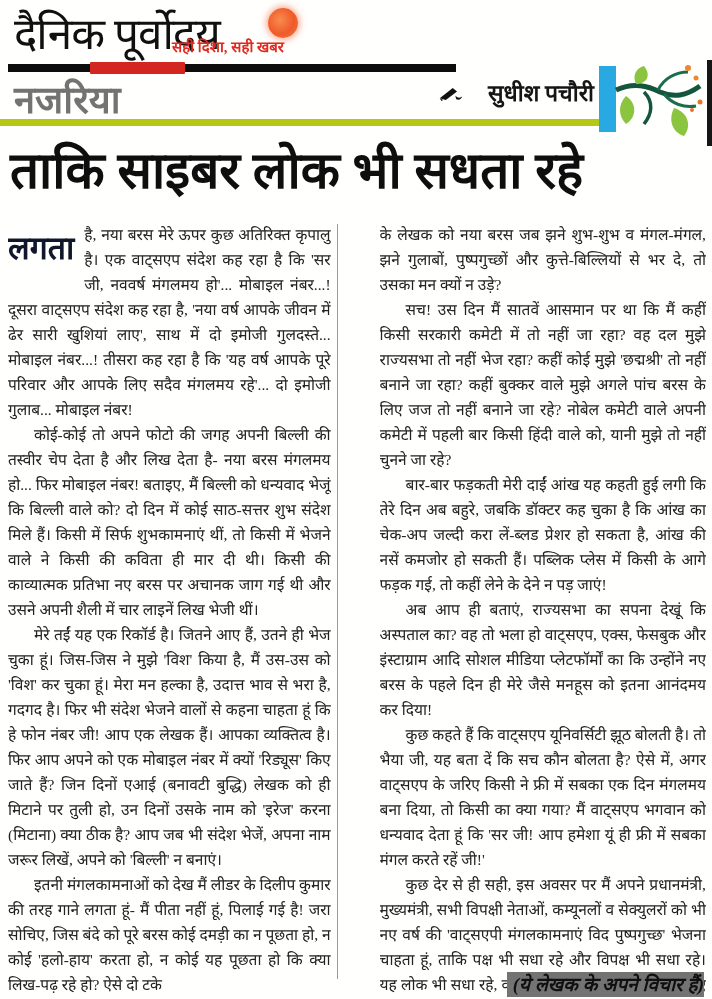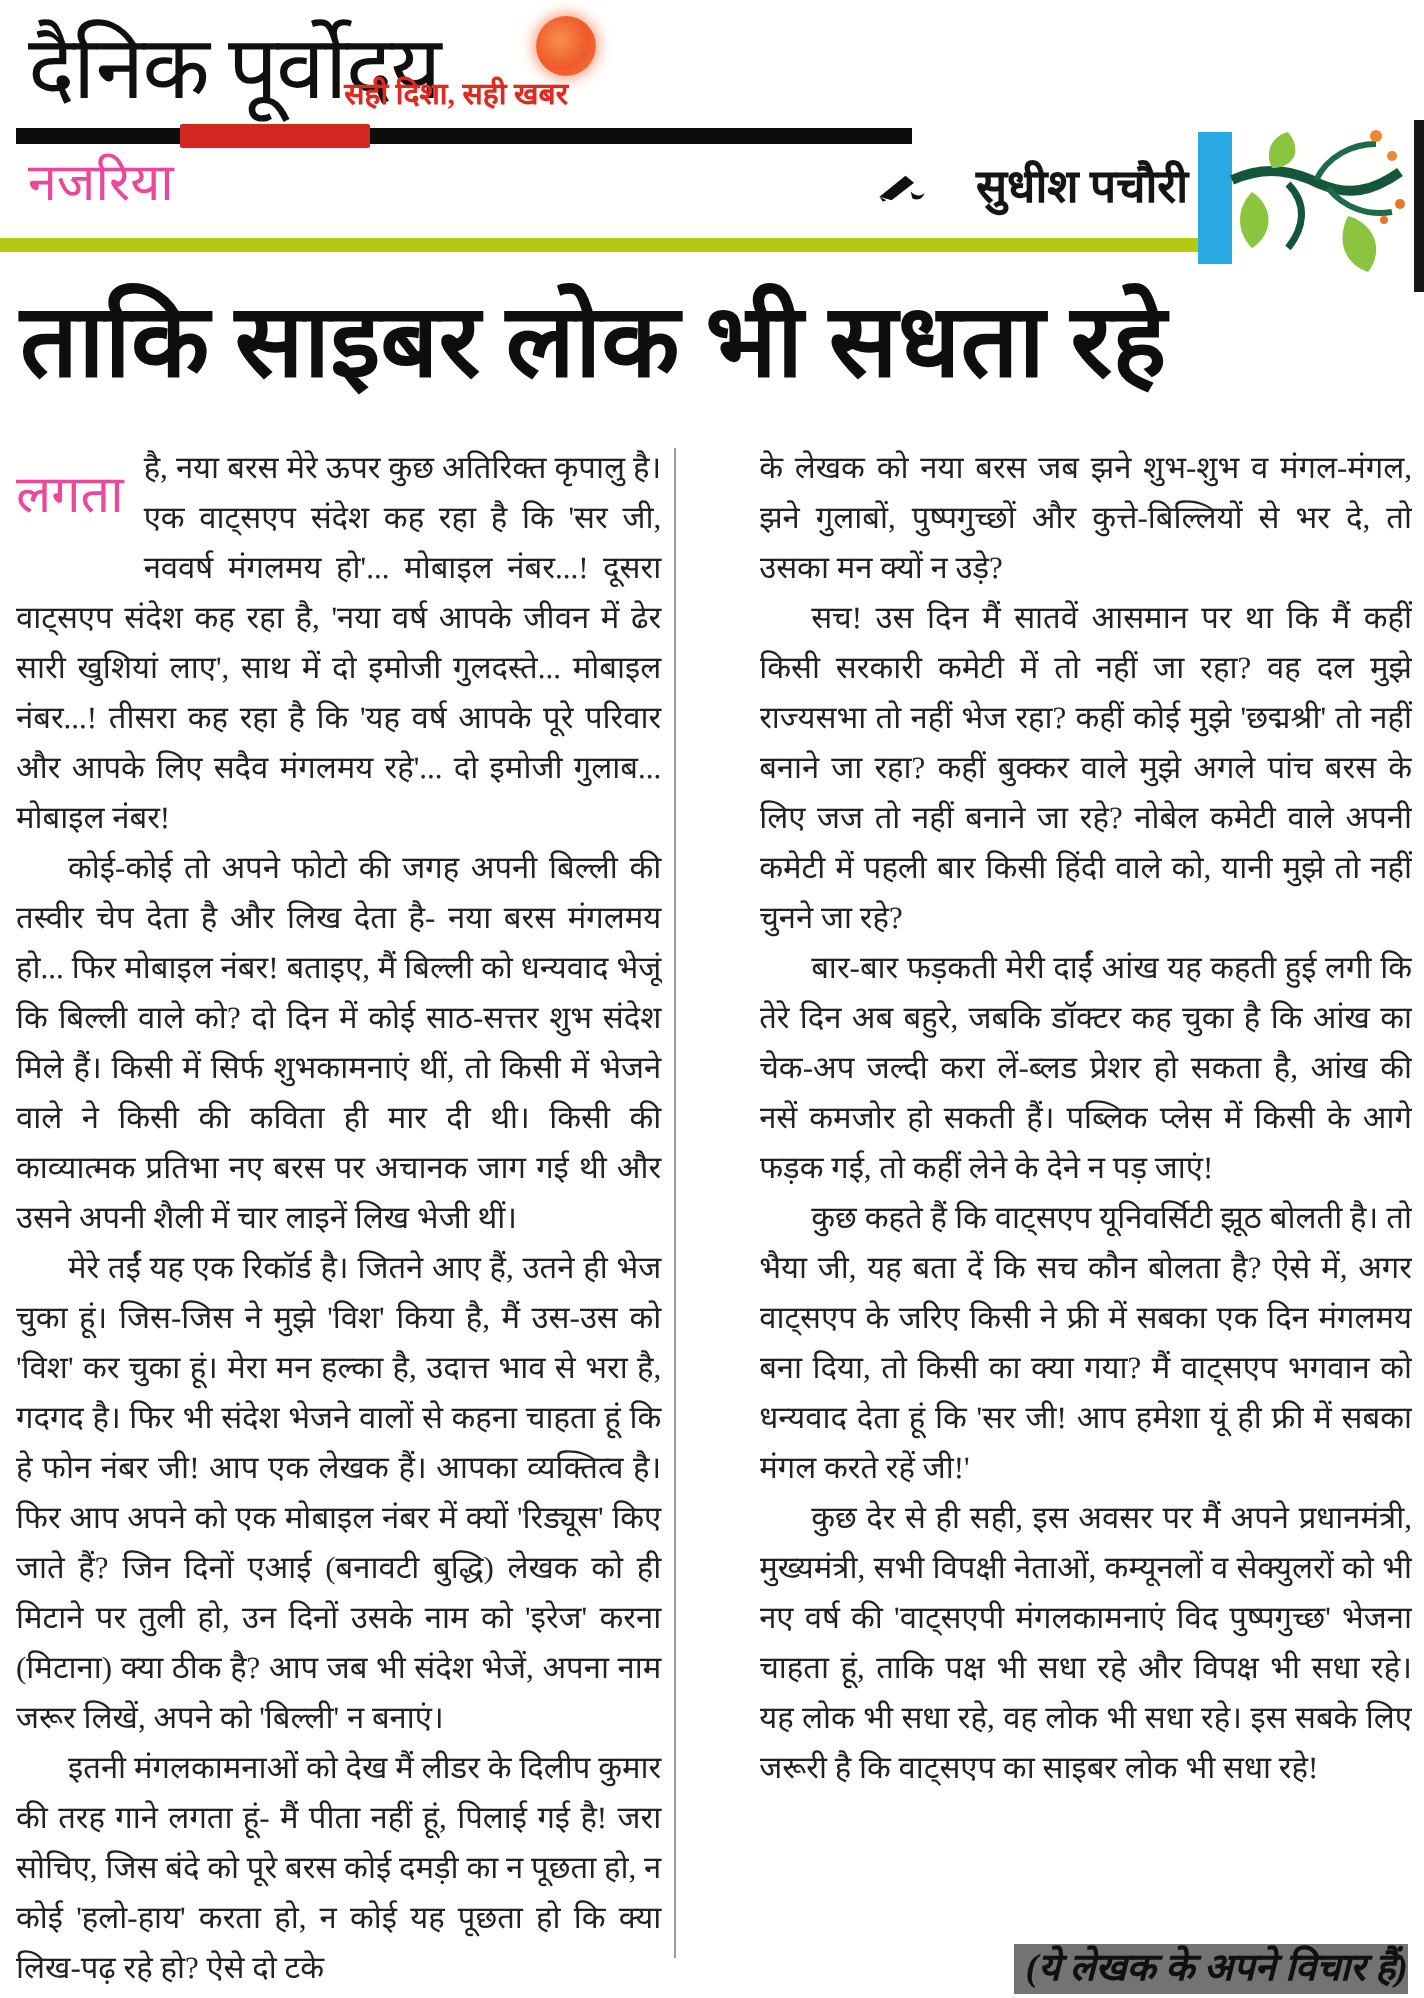--- a/index.html
+++ b/index.html
@@ -24,21 +24,21 @@
   }
   .tagline {
     position:absolute; left:118px; top:36px; width:166px; text-align:right;
     font-size:15px; font-weight:700; color:#e02a20; z-index:2;
   }
   .black-bar { position:absolute; left:8px; top:64px; width:448px; height:8px; background:#0d0d0d; }
   .red-chip { position:absolute; left:82px; top:-2px; width:95px; height:12px; background:#d42620; border-radius:1px; }
 
   
   .section-title {
-    position:absolute; left:14px; top:72px; font-size:26px; font-weight:400; color:#ec4899; z-index:3;
+    position:absolute; left:14px; top:72px; font-size:38px; font-weight:700; color:#737373; z-index:3;
   }
   .byline {
     position:absolute; left:438px; top:76px; display:flex; align-items:center; gap:24px;
     font-size:23px; font-weight:800; color:#151515;
   }
   .pen-icon { display:inline-block; width:26px; height:18px; }
   .blue-bar { position:absolute; left:599px; top:66px; width:17px; height:66px; background:#29a9e1; }
   .leaf-art { position:absolute; left:614px; top:52px; width:92px; height:92px; }
   .green-rule { position:absolute; left:0px; top:119px; width:599px; height:7px; background:#b5c913; }
   .edge-bar { position:absolute; right:0px; top:60px; width:5px; height:86px; background:#161616; }
@@ -55,22 +55,22 @@
     position:absolute; left:8px; top:222px; width:698px; height:777px;
     display:flex; flex-direction:row;
   }
   .col { width:340px; height:777px; overflow:hidden; text-align:justify;
          font-size:15.5px; line-height:25px; color:#222; position:relative; }
   .col.right-col { width:344px;margin-left:36px; }
   .col-divider { width:1px; background:#9a9a9a; margin:2px 6px 20px 6px; }
   .para { text-align:justify; }
   .para.indent { text-indent:26px; }
   .lead-word {
-    float:left; font-size:26px; font-weight:400; line-height:48px;
-    padding:2px 10px 2px 0; color:#ec4899;
+    float:left; font-size:32px; font-weight:700; line-height:48px;
+    padding:2px 10px 2px 0; color:#0f172a;
   }
   .footer-note {
     position:absolute; right:2px; bottom:2px;
     font-size:19px; font-weight:800; font-style:italic; color:#101010;
     background:#737373; padding-left:6px;
   }
 </style>
 </head>
 <body>
 
@@ -131,19 +131,20 @@
       <p class="para indent">मेरे तईं यह एक रिकॉर्ड है। जितने आए हैं, उतने ही भेज चुका हूं। जिस-जिस ने मुझे 'विश' किया है, मैं उस-उस को 'विश' कर चुका हूं। मेरा मन हल्का है, उदात्त भाव से भरा है, गदगद है। फिर भी संदेश भेजने वालों से कहना चाहता हूं कि हे फोन नंबर जी! आप एक लेखक हैं। आपका व्यक्तित्व है। फिर आप अपने को एक मोबाइल नंबर में क्यों 'रिड्यूस' किए जाते हैं? जिन दिनों एआई (बनावटी बुद्धि) लेखक को ही मिटाने पर तुली हो, उन दिनों उसके नाम को 'इरेज' करना (मिटाना) क्या ठीक है? आप जब भी संदेश भेजें, अपना नाम जरूर लिखें, अपने को 'बिल्ली' न बनाएं।</p>
       <p class="para indent">इतनी मंगलकामनाओं को देख मैं लीडर के दिलीप कुमार की तरह गाने लगता हूं- मैं पीता नहीं हूं, पिलाई गई है! जरा सोचिए, जिस बंदे को पूरे बरस कोई दमड़ी का न पूछता हो, न कोई 'हलो-हाय' करता हो, न कोई यह पूछता हो कि क्या लिख-पढ़ रहे हो? ऐसे दो टके</p>
     </div>
 
     <div class="col-divider"></div>
 
     <div class="col right-col">
       <p class="para">के लेखक को नया बरस जब झने शुभ-शुभ व मंगल-मंगल, झने गुलाबों, पुष्पगुच्छों और कुत्ते-बिल्लियों से भर दे, तो उसका मन क्यों न उड़े?</p>
       <p class="para indent">सच! उस दिन मैं सातवें आसमान पर था कि मैं कहीं किसी सरकारी कमेटी में तो नहीं जा रहा? वह दल मुझे राज्यसभा तो नहीं भेज रहा? कहीं कोई मुझे 'छद्मश्री' तो नहीं बनाने जा रहा? कहीं बुक्कर वाले मुझे अगले पांच बरस के लिए जज तो नहीं बनाने जा रहे? नोबेल कमेटी वाले अपनी कमेटी में पहली बार किसी हिंदी वाले को, यानी मुझे तो नहीं चुनने जा रहे?</p>
       <p class="para indent">बार-बार फड़कती मेरी दाईं आंख यह कहती हुई लगी कि तेरे दिन अब बहुरे, जबकि डॉक्टर कह चुका है कि आंख का चेक-अप जल्दी करा लें-ब्लड प्रेशर हो सकता है, आंख की नसें कमजोर हो सकती हैं। पब्लिक प्लेस में किसी के आगे फड़क गई, तो कहीं लेने के देने न पड़ जाएं!</p>
+      <p class="para indent">अब आप ही बताएं, राज्यसभा का सपना देखूं कि अस्पताल का? वह तो भला हो वाट्सएप, एक्स, फेसबुक और इंस्टाग्राम आदि सोशल मीडिया प्लेटफॉर्मों का कि उन्होंने नए बरस के पहले दिन ही मेरे जैसे मनहूस को इतना आनंदमय कर दिया!</p>
       <p class="para indent">कुछ कहते हैं कि वाट्सएप यूनिवर्सिटी झूठ बोलती है। तो भैया जी, यह बता दें कि सच कौन बोलता है? ऐसे में, अगर वाट्सएप के जरिए किसी ने फ्री में सबका एक दिन मंगलमय बना दिया, तो किसी का क्या गया? मैं वाट्सएप भगवान को धन्यवाद देता हूं कि 'सर जी! आप हमेशा यूं ही फ्री में सबका मंगल करते रहें जी!'</p>
       <p class="para indent">कुछ देर से ही सही, इस अवसर पर मैं अपने प्रधानमंत्री, मुख्यमंत्री, सभी विपक्षी नेताओं, कम्यूनलों व सेक्युलरों को भी नए वर्ष की 'वाट्सएपी मंगलकामनाएं विद पुष्पगुच्छ' भेजना चाहता हूं, ताकि पक्ष भी सधा रहे और विपक्ष भी सधा रहे। यह लोक भी सधा रहे, वह लोक भी सधा रहे। इस सबके लिए जरूरी है कि वाट्सएप का साइबर लोक भी सधा रहे!</p>
       <div class="footer-note">(ये लेखक के अपने विचार हैं)</div>
     </div>
 
   </div>
 </div>
 
 </body></html>

